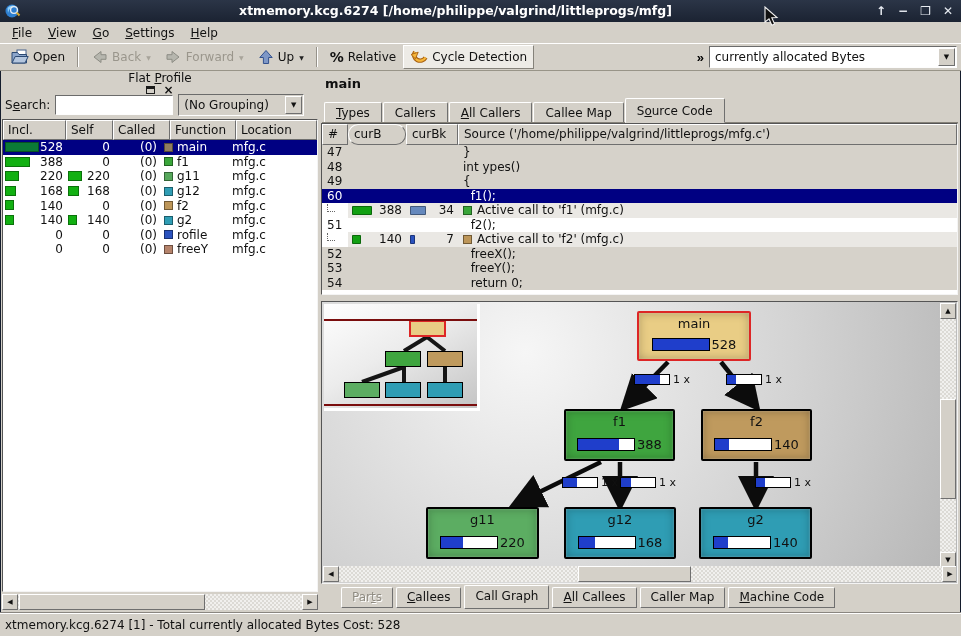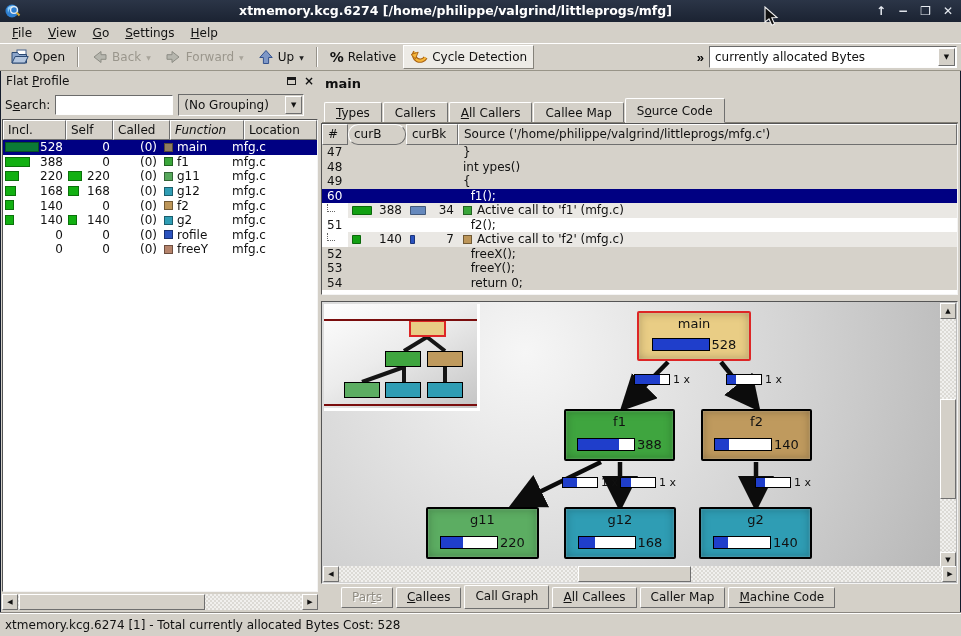--- a/index.html
+++ b/index.html
@@ -32,35 +32,35 @@
   .tspacer{flex:1;}
   .overflow-btn{font-weight:bold;padding:0 5px;font-size:13px;background:transparent;border:none;}
   .combo{display:flex;align-items:center;height:22px;background:#fff;
     border:1px solid;border-color:#6b6b6b #fdfdfd #fdfdfd #6b6b6b;}
   .combo .cv{flex:1;padding:0 5px;white-space:nowrap;overflow:hidden;}
   .combo-btn{width:17px;height:18px;margin-right:1px;background:#d4d0c8;display:flex;align-items:center;
     justify-content:center;border:1px solid;border-color:#fff #6f6f6f #6f6f6f #fff;font-size:7px;}
   .event-combo{width:248px;}
   
   .left-panel{position:absolute;left:2px;top:71px;width:316px;height:541px;}
-  .dock-header{height:19px;display:flex;align-items:center;padding:0 4px;}
+  .dock-header{height:19px;display:flex;align-items:center;padding:0 4px;flex-direction:column;}
   .dock-title{flex:1;}
   .dock-icons{display:flex;gap:8px;align-items:center;}
   .float-ico{width:9px;height:8px;border:1px solid #1a1a1a;box-shadow:inset 0 2px 0 #1a1a1a;display:inline-block;}
   .close-ico{font-weight:bold;font-size:12px;line-height:10px;}
   .search-row{position:absolute;top:19px;left:0;right:0;height:29px;display:flex;align-items:center;gap:5px;padding:0 3px;}
   .search-input{width:118px;height:20px;background:#fff;border:1px solid;
     border-color:#6b6b6b #fdfdfd #fdfdfd #6b6b6b;font-family:inherit;font-size:12px;padding:0 3px;}
   .group-combo{width:126px;background:#d4d0c8;}
   .group-combo .cv{background:#d4d0c8;}
   .fp-table{position:absolute;top:48px;left:0;width:316px;bottom:20px;background:#fff;
     border:1px solid;border-color:#555 #f4f4f4 #f4f4f4 #555;overflow:hidden;}
   .fp-header{display:flex;height:20px;background:#d4d0c8;}
   .fp-h{border:1px solid;border-color:#fff #6f6f6f #6f6f6f #fff;padding:2px 4px;white-space:nowrap;overflow:hidden;}
-  .fh0{width:63px;}.fh1{width:47px;}.fh2{width:57px;}.fh3{width:74px;font-style:italic;}.fh4{flex:1;}
+  .fh0{width:63px;}.fh1{width:47px;}.fh2{width:57px;}.fh3{width:66px;}.fh4{flex:1;}
   .fp-row{display:flex;height:14.6px;align-items:center;}
   .fp-row.sel{background:#000082;color:#fff;}
   .fc{display:flex;align-items:center;position:relative;height:100%;}
   .fc0{width:63px;justify-content:flex-end;padding-right:3px;}
   .fc1{width:47px;justify-content:flex-end;padding-right:3px;}
   .fc2{width:49px;justify-content:flex-end;padding-right:5px;}
   .fc3{width:66px;gap:4px;padding-left:2px;}
   .fc4{flex:1;padding-left:4px;}
   .hbarr{position:absolute;left:2px;top:2px;height:10px;display:block;box-shadow:inset 0 0 0 1px rgba(0,0,0,.35);}
   .sq{width:9px;height:9px;display:inline-block;box-shadow:inset 0 0 0 1px rgba(0,0,0,.4);flex:none;}

